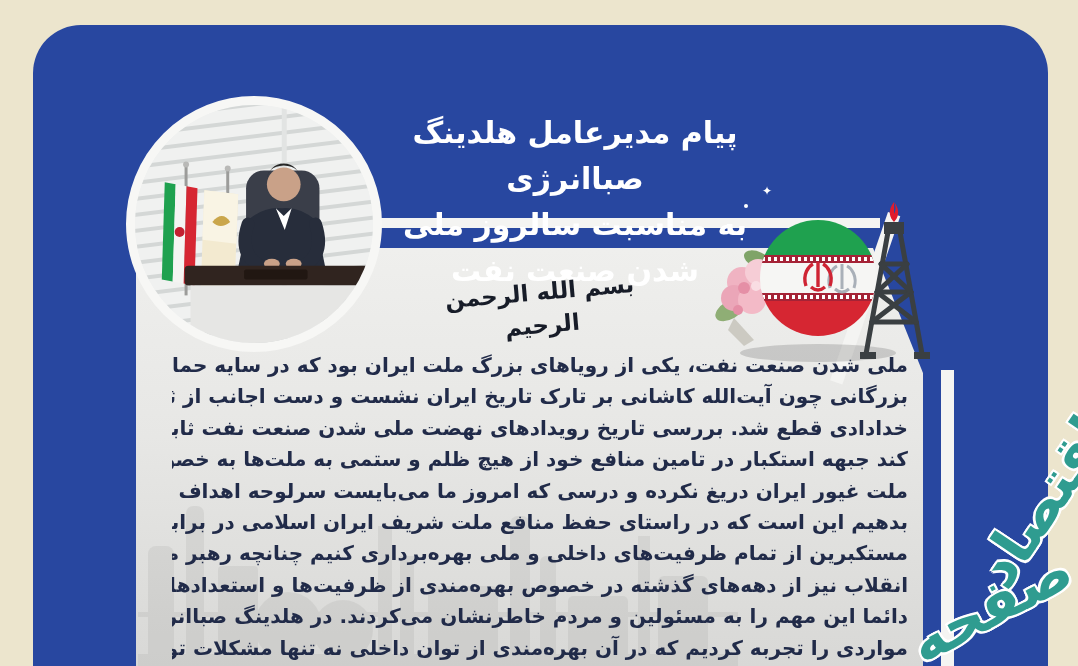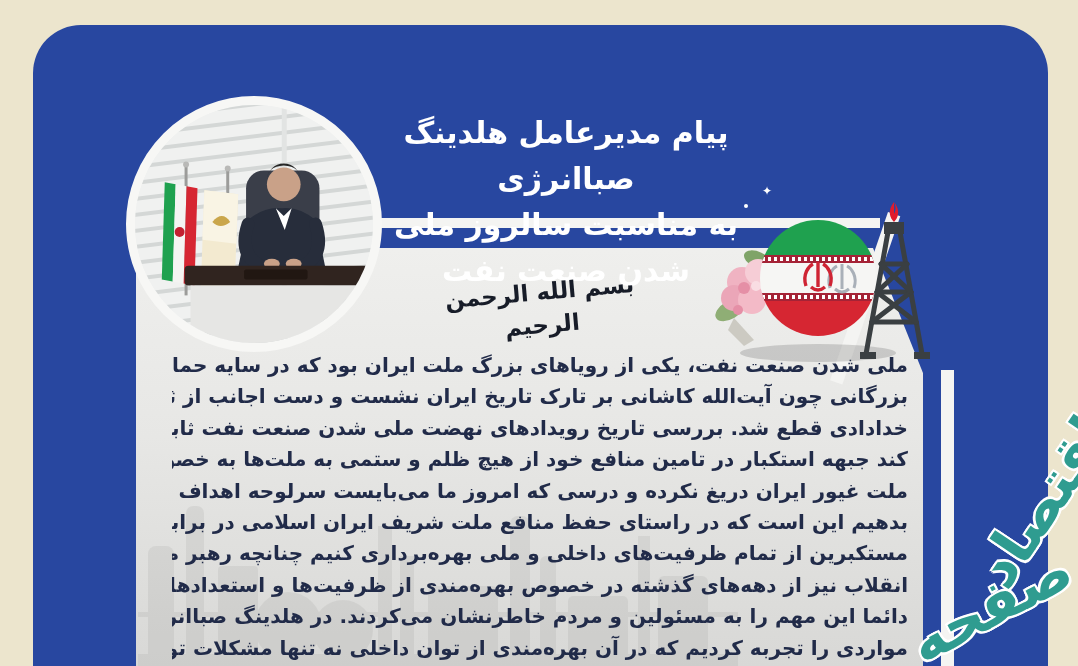--- a/index.html
+++ b/index.html
@@ -25,21 +25,21 @@
   .sparkle{position:absolute;color:#fff;}
   .sparkle-star{left:762px;top:184px;font-size:12px;}
   .sparkle-dot{left:744px;top:204px;width:4px;height:4px;border-radius:50%;background:#fff;}
 
   
   .photo{position:absolute;left:126px;top:96px;width:256px;height:256px;border-radius:50%;
          border:9px solid #f7f7f5;box-sizing:border-box;overflow:hidden;background:#eef0ef;}
   .photo svg{display:block;width:100%;height:100%;}
 
   
-  .title{position:absolute;left:366px;top:110px;width:400px;text-align:center;
+  .title{position:absolute;left:375px;top:110px;width:400px;text-align:center;
          direction:rtl;color:#ffffff;font-weight:700;font-size:30px;line-height:46px;}
 
   
   .bism{position:absolute;left:436px;top:276px;width:210px;text-align:center;direction:rtl;
         color:#171c28;font-weight:700;font-size:23px;line-height:1.45;
         transform:rotate(-5deg);}
 
   
   .gear-illus{position:absolute;left:700px;top:190px;width:232px;height:180px;}
 

